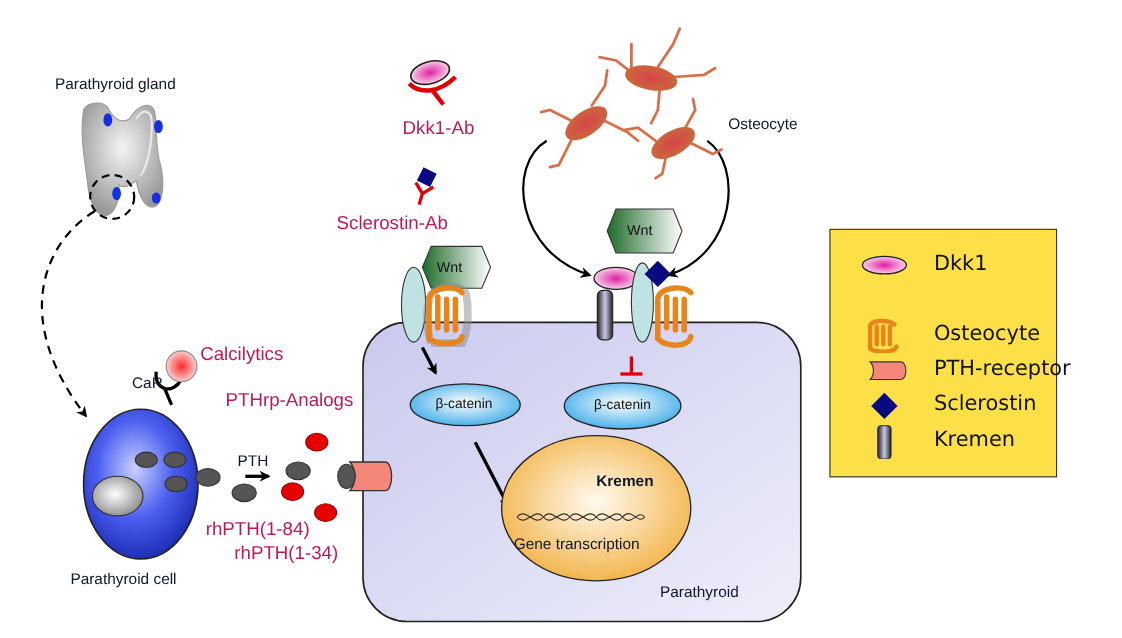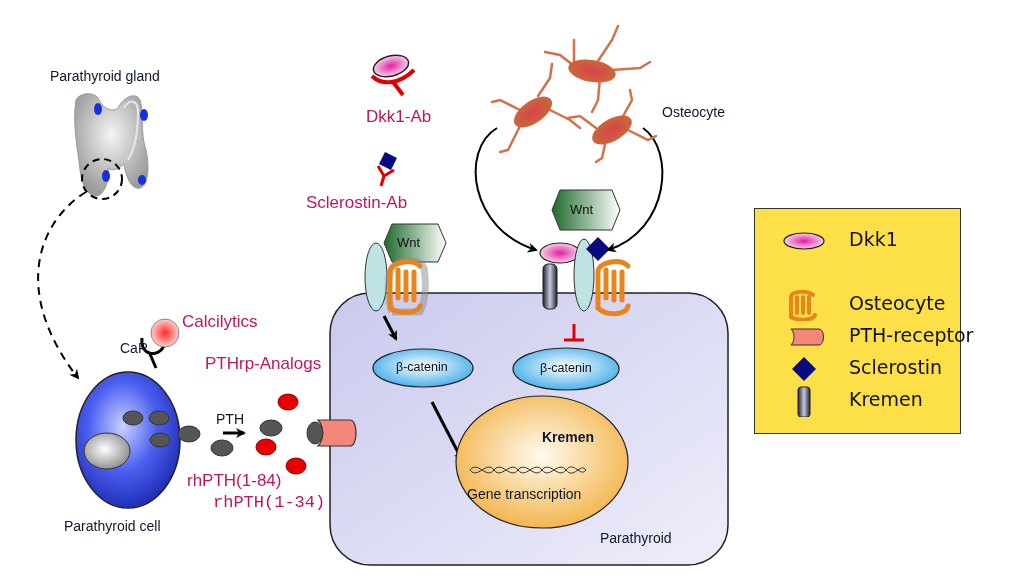--- a/index.html
+++ b/index.html
@@ -168,21 +168,21 @@
     <path d="M470,470 C478,480 486,460 494,470 C502,480 510,460 518,470 C526,480 534,460 542,470 C550,480 558,460 566,470 C574,480 580,462 586,470"></path>
   </g>
 </svg>
 
 <div class="lbl black" style="left:50px;top:68px;">Parathyroid gland</div>
 <div class="lbl black" style="left:76px;top:340px;margin-left:44px;">CaR</div>
 <div class="lbl red" style="left:182px;top:312px;">Calcilytics</div>
 <div class="lbl red" style="left:205px;top:354px;">PTHrp-Analogs</div>
 <div class="lbl black" style="left:216px;top:411px;">PTH</div>
 <div class="lbl red" style="left:187px;top:471px;">rhPTH(1-84)</div>
-<div class="lbl red" style="left:213px;top:493px;font-family:Liberation Mono, monospace;">rhPTH(1-34)</div>
+<div class="lbl red" style="left:213px;top:493px;">rhPTH(1-34)</div>
 <div class="lbl black" style="left:64px;top:518px;">Parathyroid cell</div>
 <div class="lbl red" style="left:366px;top:107px;">Dkk1-Ab</div>
 <div class="lbl red" style="left:306px;top:193px;">Sclerostin-Ab</div>
 <div class="lbl black" style="left:662px;top:92px;margin-top:12px;">Osteocyte</div>
 <div class="lbl" style="left:397px;top:235px;font-size:13px;color:#111;">Wnt</div>
 <div class="lbl" style="left:570px;top:202px;font-size:13px;color:#111;">Wnt</div>
 <div class="lbl" style="left:396px;top:360px;font-size:12.5px;color:#111;">β-catenin</div>
 <div class="lbl" style="left:540px;top:361px;font-size:12.5px;color:#111;">β-catenin</div>
 <div class="lbl black" style="left:542px;top:429px;font-weight:bold;">Kremen</div>
 <div class="lbl black" style="left:467px;top:486px;font-weight:normal;">Gene transcription</div>

